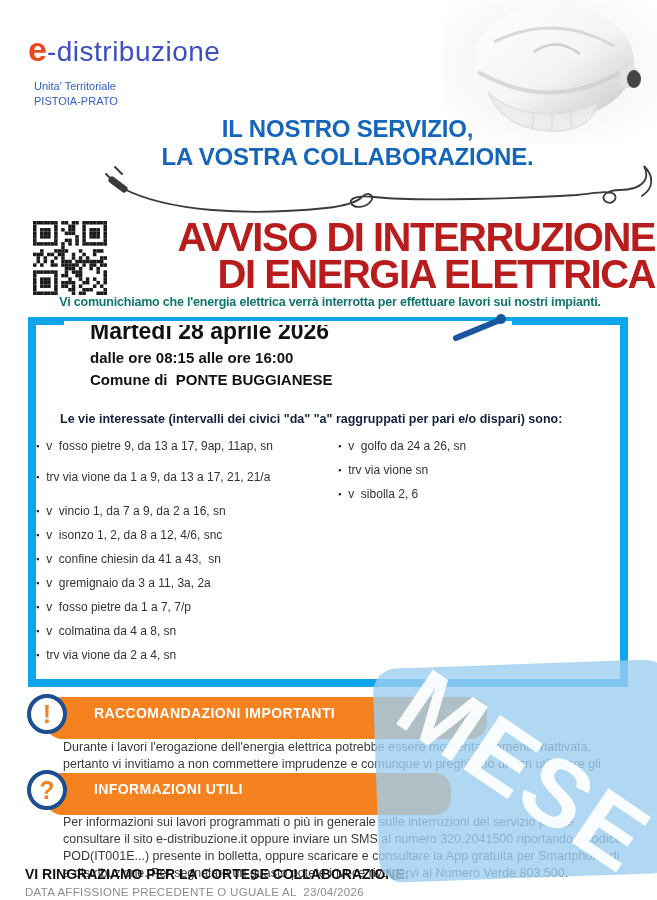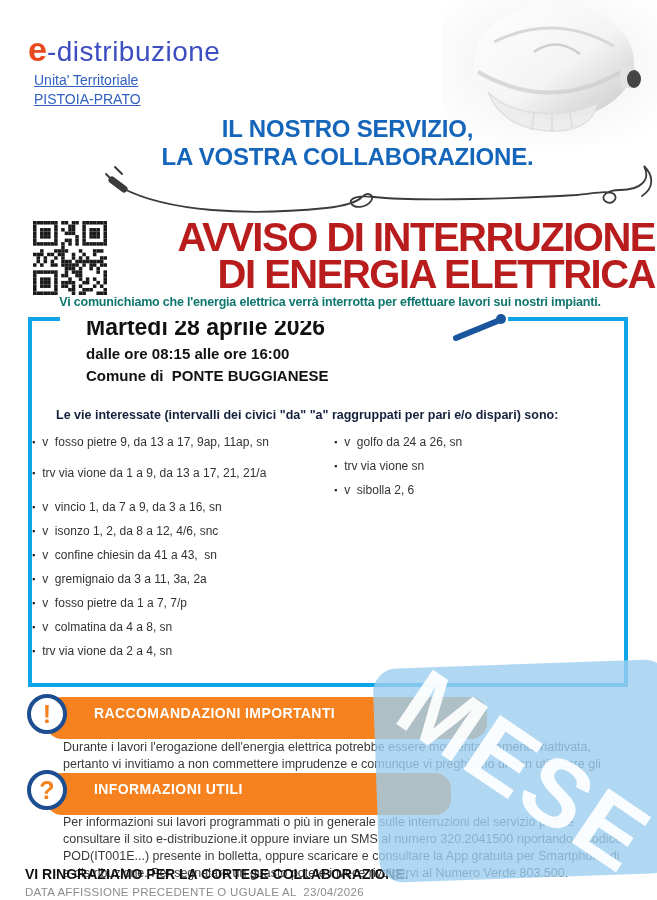--- a/index.html
+++ b/index.html
@@ -4,21 +4,21 @@
 <style>
   html,body{margin:0;padding:0;background:#fff;}
   .page{position:relative;width:657px;height:900px;overflow:hidden;background:#ffffff;
         font-family:"Liberation Sans", sans-serif;}
 
   
   .logo-block{position:absolute;left:28px;top:30px;}
   .logo-line{white-space:nowrap;}
   .logo-e{font-size:34px;font-weight:700;color:#E8491F;}
   .logo-rest{font-size:28px;font-weight:400;color:#3D4EC0;letter-spacing:.5px;}
-  .unit{margin-top:2px;margin-left:6px;font-size:14px;color:#3060C0;line-height:1.35;text-decoration:underline;}
+  .unit{margin-top:10px;margin-left:6px;font-size:11px;color:#3060C0;line-height:1.35;}
 
   
   .helmet{position:absolute;left:442px;top:0;width:215px;height:145px;}
 
   
   .slogan{position:absolute;left:125px;top:115px;width:445px;text-align:center;
           color:#1565BA;font-weight:700;font-size:24px;line-height:1.15;letter-spacing:-.2px;}
 
   
   .cable{position:absolute;left:98px;top:158px;width:559px;height:62px;}
@@ -27,21 +27,21 @@
   .qr{position:absolute;left:33px;top:221px;width:74px;height:74px;background:#fff;}
 
   
   .headline{position:absolute;left:105px;top:219px;width:550px;text-align:right;
             color:#b91c1c;font-weight:700;font-size:40px;line-height:.93;letter-spacing:-1.5px;}
   .intro{position:absolute;left:20px;top:295px;width:620px;text-align:center;white-space:nowrap;
          color:#0f766e;font-weight:700;font-size:12.5px;letter-spacing:-.2px;}
 
   
   .main-box{position:absolute;left:28px;top:317px;width:600px;height:370px;
-            border:4px solid #0ea5e9;box-sizing:border-box;}
+            border:8px solid #0ea5e9;box-sizing:border-box;}
   .border-gap{position:absolute;top:-4px;left:28px;width:448px;height:4px;background:#fff;}
   .pin-svg{position:absolute;left:448px;top:308px;}
   .date-block{margin:-7px 0 0 54px;}
   .date-line{font-size:23px;font-weight:700;color:#111;}
   .time-line{font-size:15px;font-weight:700;color:#111;margin-top:4px;}
   .comune-line{font-size:15px;font-weight:700;color:#111;margin-top:5px;white-space:pre-wrap;}
   .streets-heading{margin:24px 0 0 12px;font-size:12.5px;font-weight:700;color:#14213D;padding-left:12px;}
   .streets-cols{display:flex;margin-top:13px;}
   .col-left{margin-left:36px;width:302px;}
   .col-right{margin-left:8px;}
@@ -377,21 +377,21 @@
     <div class="date-block">
       <div class="date-line">Martedì 28 aprile 2026</div>
       <div class="time-line">dalle ore 08:15 alle ore 16:00</div>
       <div class="comune-line"><span>Comune di </span> <span>PONTE BUGGIANESE</span></div>
     </div>
     <div class="streets-heading">Le vie interessate (intervalli dei civici "da" "a" raggruppati per pari e/o dispari) sono:</div>
     <div class="streets-cols">
       <ul class="streets col-left">
         <li class="street-item"><span class="bullet">▪</span><span>v  fosso pietre 9, da 13 a 17, 9ap, 11ap, sn</span></li>
         <li class="street-item"><span class="bullet">▪</span><span>trv via vione da 1 a 9, da 13 a 17, 21, 21/a</span></li>
-        <li class="street-item"><span class="bullet">▪</span><span>v  vincio 1, da 7 a 9, da 3 a 16, sn</span></li>
+        <li class="street-item"><span class="bullet">▪</span><span>v  vincio 1, da 7 a 9, da 2 a 16, sn</span></li>
         <li class="street-item"><span class="bullet">▪</span><span>v  isonzo 1, 2, da 8 a 12, 4/6, snc</span></li>
         <li class="street-item"><span class="bullet">▪</span><span>v  confine chiesin da 41 a 43,  sn</span></li>
         <li class="street-item"><span class="bullet">▪</span><span>v  gremignaio da 3 a 11, 3a, 2a</span></li>
         <li class="street-item"><span class="bullet">▪</span><span>v  fosso pietre da 1 a 7, 7/p</span></li>
         <li class="street-item"><span class="bullet">▪</span><span>v  colmatina da 4 a 8, sn</span></li>
         <li class="street-item"><span class="bullet">▪</span><span>trv via vione da 2 a 4, sn</span></li>
       </ul>
       <ul class="streets col-right">
         <li class="street-item"><span class="bullet">▪</span><span>v  golfo da 24 a 26, sn</span></li>
         <li class="street-item"><span class="bullet">▪</span><span>trv via vione sn</span></li>

